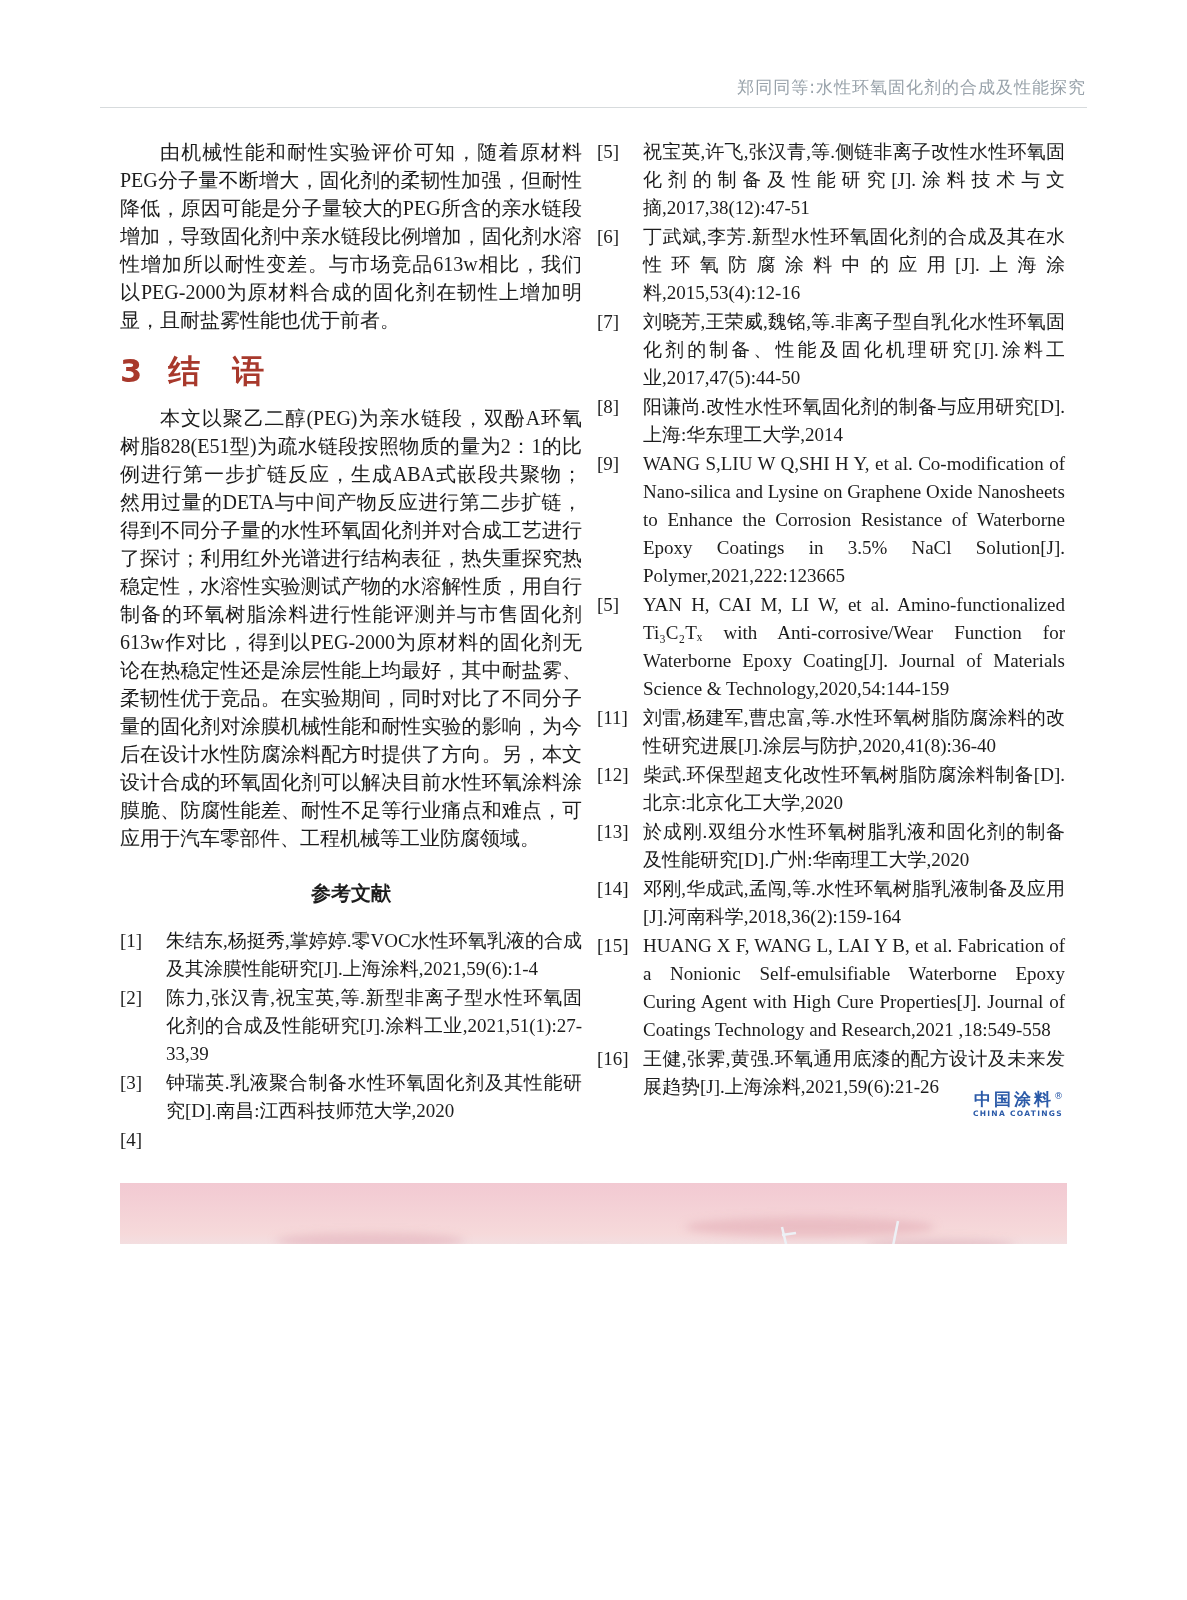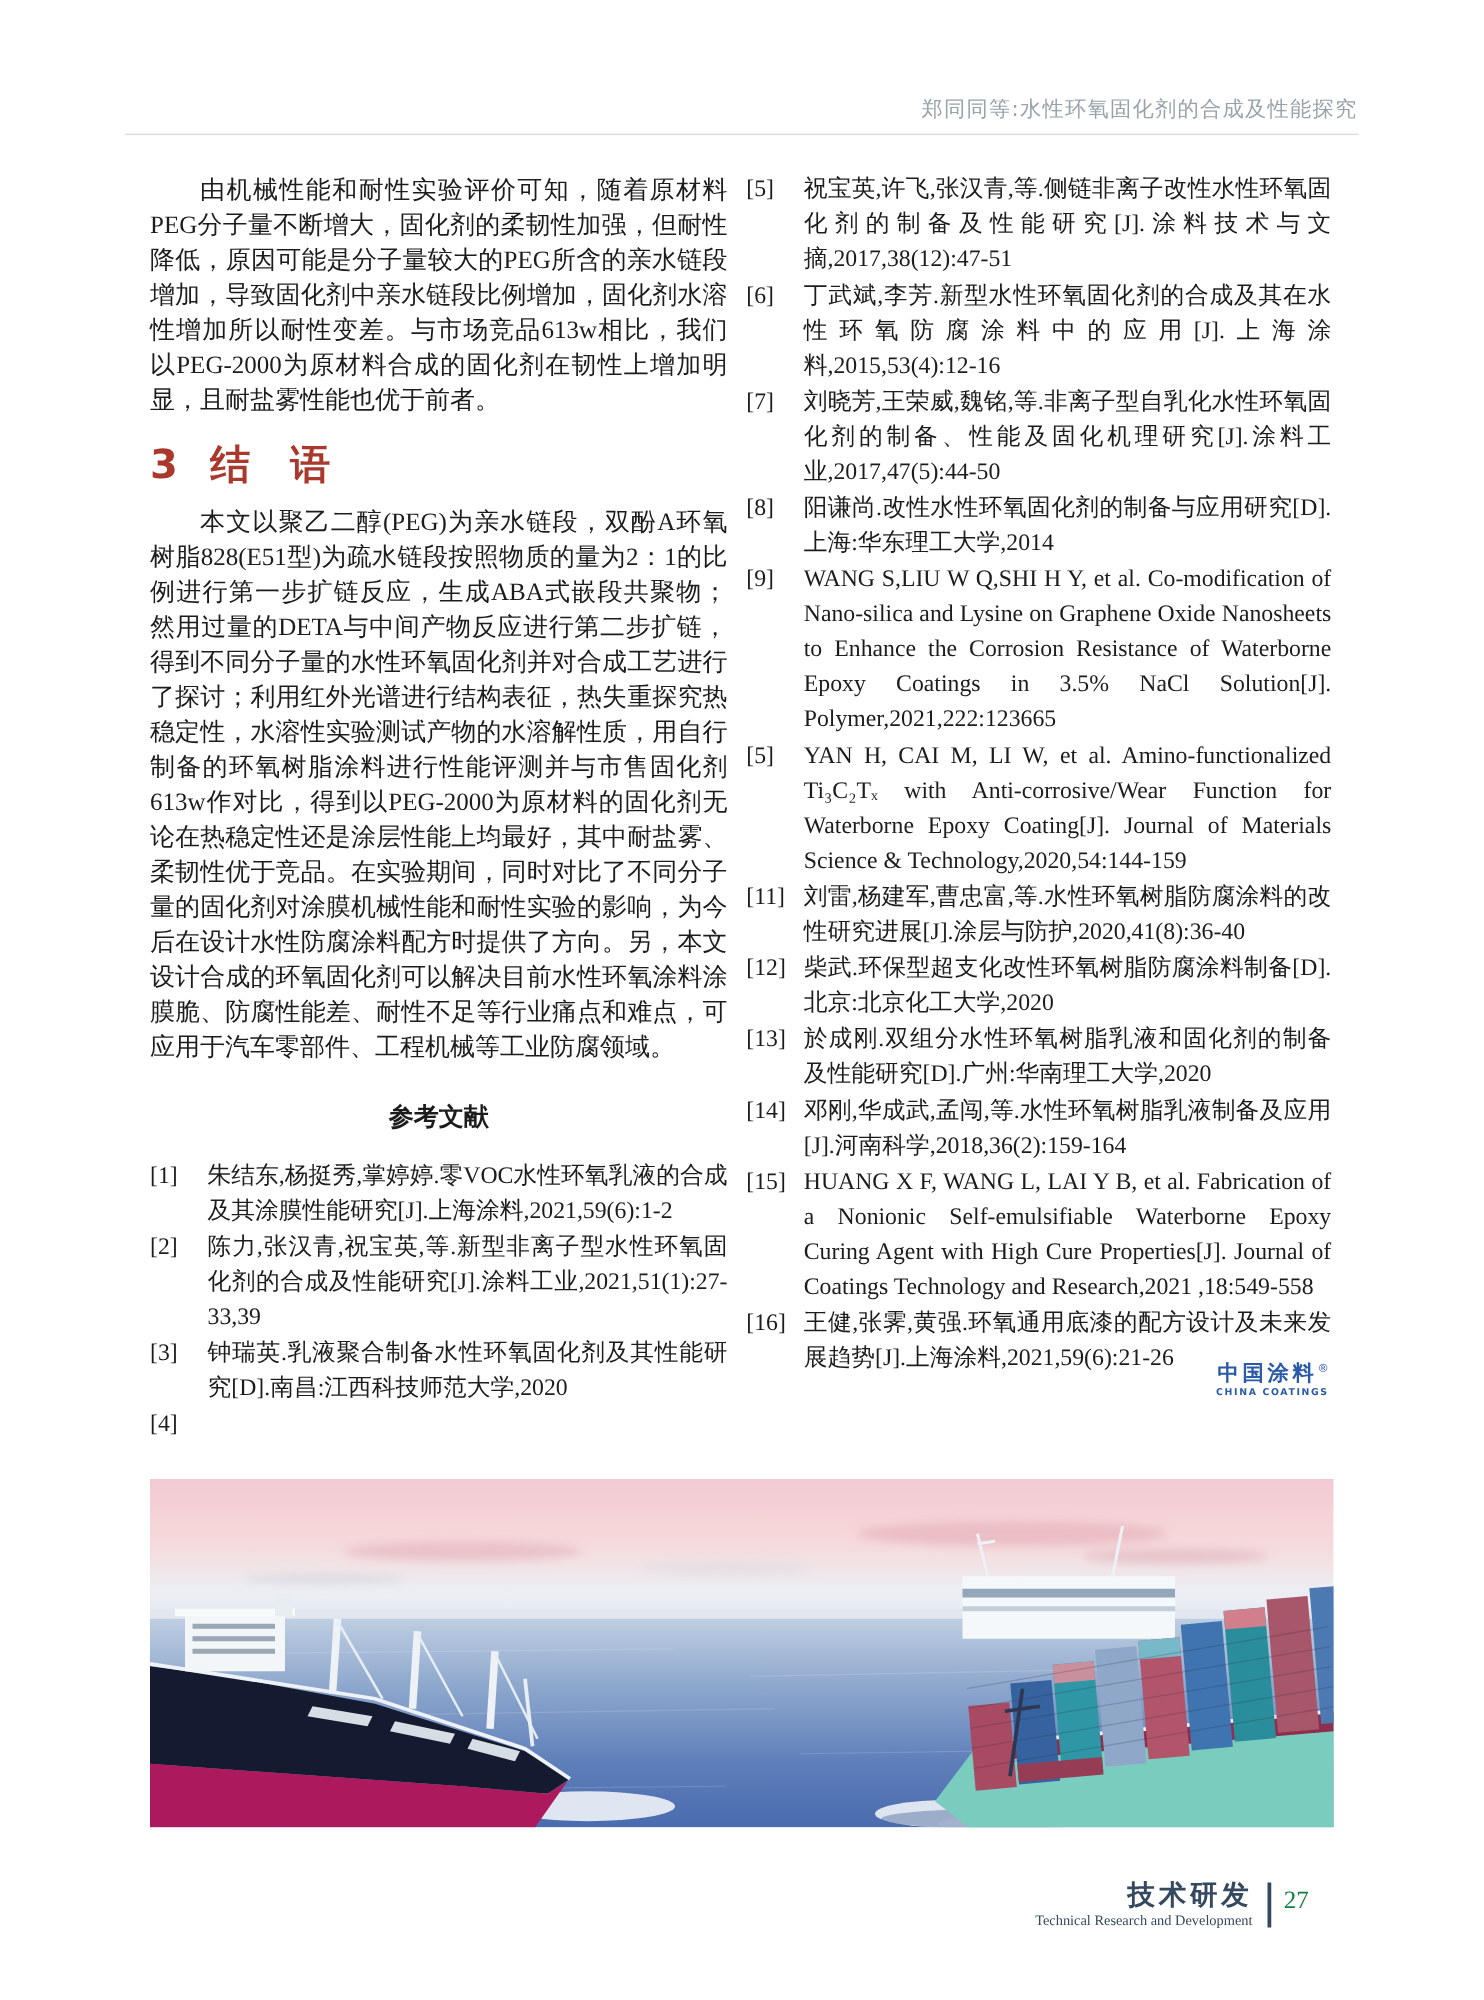--- a/index.html
+++ b/index.html
@@ -1,17 +1,17 @@
 <!DOCTYPE html>
 <html><head>
 <meta charset="utf-8">
 <style>
   html,body { margin:0; padding:0; background:#ffffff; }
   .page {
-    position:relative; width:1187px; height:1600px; background:#ffffff;
+    position:relative; width:1187px; height:1244px; background:#ffffff;
     font-family:"Liberation Serif","DejaVu Serif",serif; color:#1c1c1c; overflow:hidden;
   }
   .running-head {
     position:absolute; top:76px; right:101px;
     font-family:"DejaVu Sans","Liberation Sans",sans-serif;
     font-size:17px; color:#98a2aa; letter-spacing:1px;
   }
   .head-rule {
     position:absolute; top:107px; left:100px; right:100px;
     border-top:1.5px solid #d7dbdd; height:0;
@@ -62,21 +62,21 @@
 
   <div class="col col-left">
     <p class="body-para">由机械性能和耐性实验评价可知，随着原材料PEG分子量不断增大，固化剂的柔韧性加强，但耐性降低，原因可能是分子量较大的PEG所含的亲水链段增加，导致固化剂中亲水链段比例增加，固化剂水溶性增加所以耐性变差。与市场竞品613w相比，我们以PEG-2000为原材料合成的固化剂在韧性上增加明显，且耐盐雾性能也优于前者。</p>
     <h2 class="section-heading"><span class="sec-num">3</span><span>结　语</span></h2>
     <p class="body-para">本文以聚乙二醇(PEG)为亲水链段，双酚A环氧树脂828(E51型)为疏水链段按照物质的量为2：1的比例进行第一步扩链反应，生成ABA式嵌段共聚物；然用过量的DETA与中间产物反应进行第二步扩链，得到不同分子量的水性环氧固化剂并对合成工艺进行了探讨；利用红外光谱进行结构表征，热失重探究热稳定性，水溶性实验测试产物的水溶解性质，用自行制备的环氧树脂涂料进行性能评测并与市售固化剂613w作对比，得到以PEG-2000为原材料的固化剂无论在热稳定性还是涂层性能上均最好，其中耐盐雾、柔韧性优于竞品。在实验期间，同时对比了不同分子量的固化剂对涂膜机械性能和耐性实验的影响，为今后在设计水性防腐涂料配方时提供了方向。另，本文设计合成的环氧固化剂可以解决目前水性环氧涂料涂膜脆、防腐性能差、耐性不足等行业痛点和难点，可应用于汽车零部件、工程机械等工业防腐领域。</p>
 
     <h3 class="refs-heading">参考文献</h3>
 
     <div class="ref">
       <span class="ref-id">[1]</span>
-      <span class="ref-text">朱结东,杨挺秀,掌婷婷.零VOC水性环氧乳液的合成及其涂膜性能研究[J].上海涂料,2021,59(6):1-2</span>
+      <span class="ref-text">朱结东,杨挺秀,掌婷婷.零VOC水性环氧乳液的合成及其涂膜性能研究[J].上海涂料,2021,59(6):1-4</span>
     </div>
     <div class="ref">
       <span class="ref-id">[2]</span>
       <span class="ref-text">陈力,张汉青,祝宝英,等.新型非离子型水性环氧固化剂的合成及性能研究[J].涂料工业,2021,51(1):27-33,39</span>
     </div>
     <div class="ref">
       <span class="ref-id">[3]</span>
       <span class="ref-text">钟瑞英.乳液聚合制备水性环氧固化剂及其性能研究[D].南昌:江西科技师范大学,2020</span>
     </div>
     <div class="ref">

